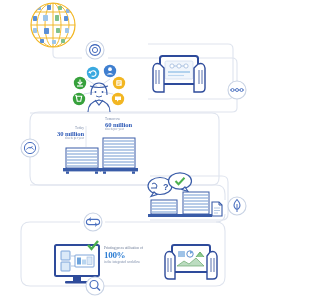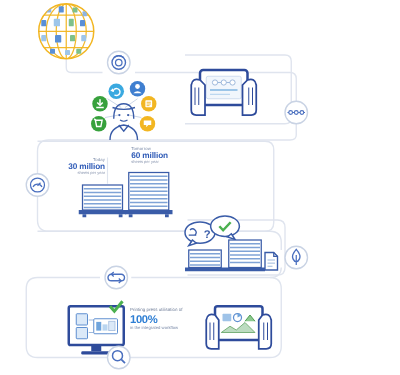--- a/index.html
+++ b/index.html
@@ -5,21 +5,21 @@
   html,body{margin:0;padding:0;}
   body{
     width:254px;height:300px;
     background:#ffffff;
     font-family:"Liberation Sans", sans-serif;
     overflow:hidden;
     position:relative;
   }
   .stage{position:absolute;left:0;top:0;width:254px;height:300px;}
   .svglayer{position:absolute;left:0;top:0;}
-  .txt{position:absolute;color:#2e4b9b;line-height:1.05;}
+  .txt{position:absolute;color:#2e4b9b;line-height:1.05;font-family:Liberation Serif, serif;}
   .lbl-small{font-size:3.4px;color:#7a8aa8;letter-spacing:.1px;}
   .lbl-big{font-size:6.6px;font-weight:bold;color:#2f5bb7;letter-spacing:-.1px;}
   .lbl-sub{font-size:3.2px;color:#8b97b0;}
   .blk-head{font-size:3.6px;color:#6b7a96;}
   .blk-100{font-size:9px;font-weight:bold;color:#2f7fd4;letter-spacing:-.3px;}
   .blk-foot{font-size:3.4px;color:#7a8aa8;line-height:1.35;}
   .t-today{text-align:right;}
   .t-tom{text-align:left;}
 </style>
 </head>

